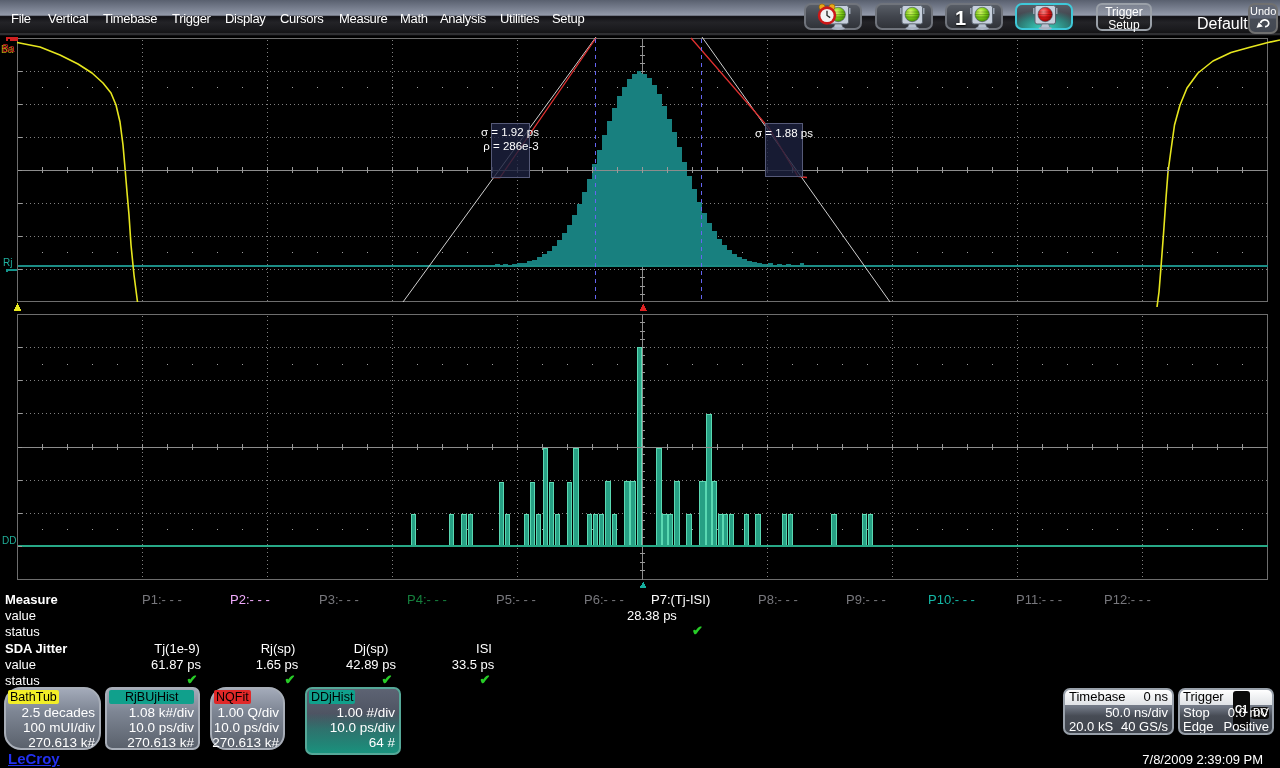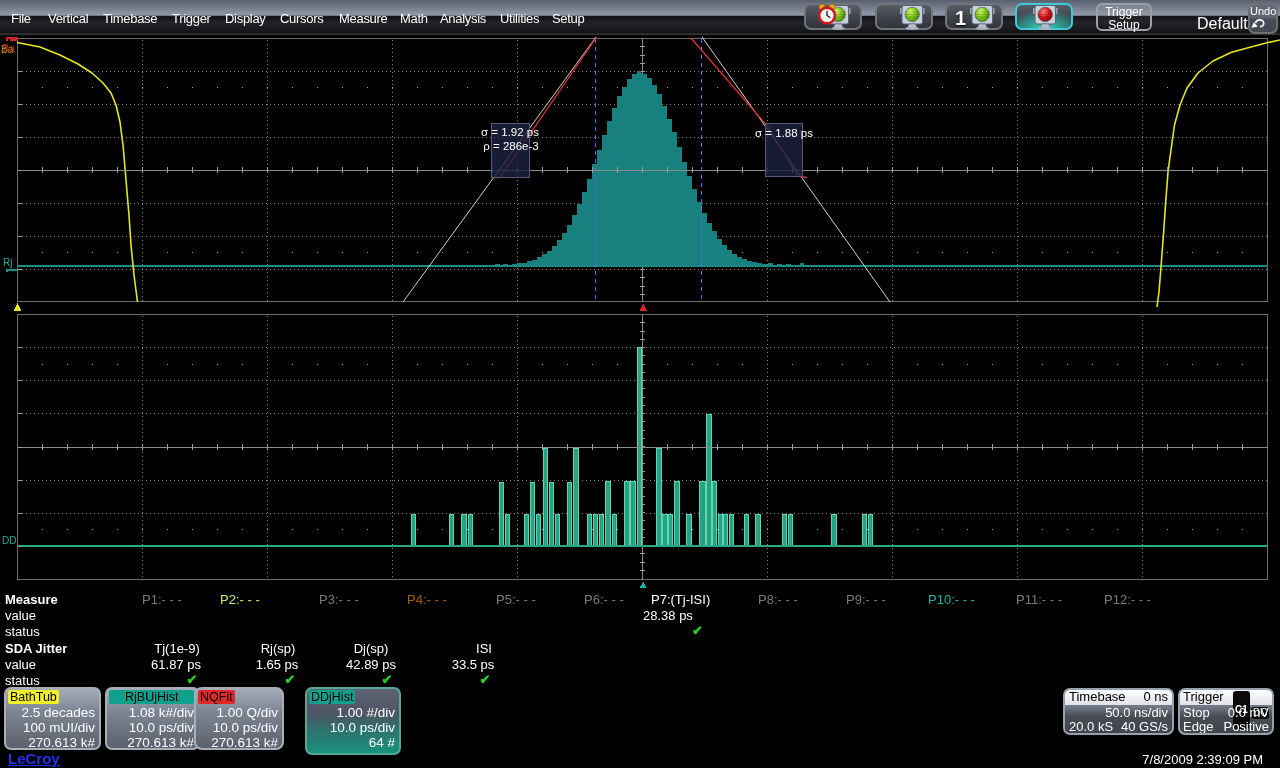--- a/index.html
+++ b/index.html
@@ -98,21 +98,21 @@
 <rect x="25" y="4" width="3.5" height="6" fill="#9aa4b2"></rect>
 <rect x="6" y="1.5" width="20.5" height="18.5" rx="2" fill="#c7d0dd" stroke="#59626e" stroke-width="1"></rect>
 <circle cx="16.2" cy="10.5" r="7.2" fill="url(#g4)" stroke="#44505c" stroke-width="0.6"></circle>
 <path d="M9.8 8h13M9.3 10.5h14M9.8 13h13" stroke="rgba(0,0,0,0.22)" stroke-width="1.2"></path>
 <path d="M13 20 L19.5 20 L21 23.5 L11.5 23.5 Z" fill="#b9c3d2" stroke="#5c6570" stroke-width="0.6"></path>
 <ellipse cx="16.2" cy="24.3" rx="6.8" ry="1.6" fill="#aab4c4"></ellipse>
 </svg>
   </div>
 <div style="position:absolute;left:1096px;top:3px;width:56px;height:28px;border:2px solid #9aa0a8;border-radius:6px;background:linear-gradient(180deg,rgba(255,255,255,0.12),rgba(0,0,0,0.15));color:#fff;font-size:12px;text-align:center;line-height:13px;padding-top:1px">Trigger<br>Setup</div>
 <div style="position:absolute;left:1197px;top:15px;color:#fff;font-size:16px">Default:</div>
-<div style="position:absolute;left:1248px;top:3px;width:30px;height:31px;border:2px solid #707070;border-radius:7px;background:linear-gradient(180deg,#636977 0%,#5d6372 48%,#474c56 52%,#434852 100%);color:#fff;font-size:11px;text-align:left;box-sizing:border-box">Undo<svg width="17" height="12" viewBox="0 0 17 12" style="margin-top:0px">
+<div style="position:absolute;left:1248px;top:3px;width:30px;height:31px;border:2px solid #707070;border-radius:7px;background:linear-gradient(180deg,#636977 0%,#5d6372 48%,#474c56 52%,#434852 100%);color:#fff;font-size:11px;text-align:center;box-sizing:border-box">Undo<svg width="17" height="12" viewBox="0 0 17 12" style="margin-top:0px">
       <path d="M5.5 6 C6.5 2.5 12 1.5 13.5 5 C14.5 7.5 12.5 9.8 10 9.5" stroke="#fff" stroke-width="1.7" fill="none"></path>
       <path d="M1.5 10.8 L7.8 9.4 L3.8 5.2 Z" fill="#fff"></path>
     </svg></div>
 
 <svg width="1280" height="768" viewBox="0 0 1280 768" xmlns="http://www.w3.org/2000/svg" style="position:absolute;left:0;top:0" shape-rendering="crispEdges">
 <rect x="17.5" y="38.5" width="1250.0" height="263.0" fill="none" stroke="#6e6e6e" stroke-width="1"></rect>
 <line x1="142.5" y1="39.5" x2="142.5" y2="300.5" stroke="#828282" stroke-width="1" stroke-dasharray="1 3"></line>
 <line x1="267.5" y1="39.5" x2="267.5" y2="300.5" stroke="#828282" stroke-width="1" stroke-dasharray="1 3"></line>
 <line x1="392.5" y1="39.5" x2="392.5" y2="300.5" stroke="#828282" stroke-width="1" stroke-dasharray="1 3"></line>
 <line x1="517.5" y1="39.5" x2="517.5" y2="300.5" stroke="#828282" stroke-width="1" stroke-dasharray="1 3"></line>
@@ -233,64 +233,64 @@
       <text x="2" y="544" font-size="10" fill="#20b09a">DD</text>
       <text x="510" y="136" font-size="11.5" fill="#ffffff" text-anchor="middle">σ = 1.92 ps</text>
       <text x="511" y="150" font-size="11.5" fill="#ffffff" text-anchor="middle">ρ = 286e-3</text>
       <text x="784" y="137" font-size="11.5" fill="#ffffff" text-anchor="middle">σ = 1.88 ps</text>
     </g>
 </svg>
 
 <div style="position:absolute;left:0;top:592px;width:1280px;font-size:13px;color:#fff">
   <div style="position:absolute;left:5px;top:0px;font-weight:bold">Measure</div>
   <span style="position:absolute;left:142px;top:0px;color:#78787d">P1:- - -</span>
-    <span style="position:absolute;left:220px;top:0px;color:#bef264">P2:- - -</span>
+    <span style="position:absolute;left:230px;top:0px;color:#f0abfc">P2:- - -</span>
     <span style="position:absolute;left:319px;top:0px;color:#78787d">P3:- - -</span>
-    <span style="position:absolute;left:407px;top:0px;color:#a16207">P4:- - -</span>
+    <span style="position:absolute;left:407px;top:0px;color:#15803d">P4:- - -</span>
     <span style="position:absolute;left:496px;top:0px;color:#78787d">P5:- - -</span>
     <span style="position:absolute;left:584px;top:0px;color:#78787d">P6:- - -</span>
     <span style="position:absolute;left:758px;top:0px;color:#78787d">P8:- - -</span>
     <span style="position:absolute;left:846px;top:0px;color:#78787d">P9:- - -</span>
     <span style="position:absolute;left:928px;top:0px;color:#14b8a6">P10:- - -</span>
     <span style="position:absolute;left:1016px;top:0px;color:#78787d">P11:- - -</span>
     <span style="position:absolute;left:1104px;top:0px;color:#78787d">P12:- - -</span>
   <span style="position:absolute;left:651px;top:0px">P7:(Tj-ISI)</span>
   <div style="position:absolute;left:5px;top:16px">value</div>
-  <span style="position:absolute;left:643px;top:16px">28.38 ps</span>
+  <span style="position:absolute;left:627px;top:16px">28.38 ps</span>
   <div style="position:absolute;left:5px;top:32px">status</div>
   <span style="position:absolute;left:692px;top:31px;color:#27cc27;font-weight:bold">✔</span>
   <div style="position:absolute;left:5px;top:49px;font-weight:bold">SDA Jitter</div>
   <span style="position:absolute;left:177px;top:49px;transform:translateX(-50%)">Tj(1e-9)</span>
   <span style="position:absolute;left:278px;top:49px;transform:translateX(-50%)">Rj(sp)</span>
   <span style="position:absolute;left:371px;top:49px;transform:translateX(-50%)">Dj(sp)</span>
   <span style="position:absolute;left:484px;top:49px;transform:translateX(-50%)">ISI</span>
   <div style="position:absolute;left:5px;top:65px">value</div>
   <span style="position:absolute;left:176px;top:65px;transform:translateX(-50%)">61.87 ps</span>
   <span style="position:absolute;left:277px;top:65px;transform:translateX(-50%)">1.65 ps</span>
   <span style="position:absolute;left:371px;top:65px;transform:translateX(-50%)">42.89 ps</span>
   <span style="position:absolute;left:473px;top:65px;transform:translateX(-50%)">33.5 ps</span>
   <div style="position:absolute;left:5px;top:81px">status</div>
   <span style="position:absolute;left:192px;top:80px;transform:translateX(-50%);color:#27cc27;font-weight:bold">✔</span>
   <span style="position:absolute;left:290px;top:80px;transform:translateX(-50%);color:#27cc27;font-weight:bold">✔</span>
   <span style="position:absolute;left:387px;top:80px;transform:translateX(-50%);color:#27cc27;font-weight:bold">✔</span>
   <span style="position:absolute;left:485px;top:80px;transform:translateX(-50%);color:#27cc27;font-weight:bold">✔</span>
 </div>
-<div style="position:absolute;left:4px;top:687px;width:97px;height:63px;border:2px solid #a8aeb8;border-radius:7px;background:linear-gradient(180deg,#a3aab9 0%,#7e8694 38%,#5a616c 100%);box-sizing:border-box;color:#fff;font-size:13.5px;line-height:14px">
+<div style="position:absolute;left:4px;top:687px;width:97px;height:63px;border:2px solid #a8aeb8;border-radius:17px;background:linear-gradient(180deg,#a3aab9 0%,#7e8694 38%,#5a616c 100%);box-sizing:border-box;color:#fff;font-size:13.5px;line-height:14px">
   <div style="position:absolute;left:2px;top:1px;background:#f2ee28;color:#000;font-size:12.5px;padding:0 2px;border-radius:2px">BathTub</div>
     <div style="position:absolute;right:4px;top:16.5px;white-space:nowrap">2.5 decades</div>
     <div style="position:absolute;right:4px;top:31.9px;white-space:nowrap">100 mUI/div</div>
     <div style="position:absolute;right:4px;top:47.3px;white-space:nowrap">270.613 k#</div>
   </div>
 <div style="position:absolute;left:105px;top:687px;width:95px;height:63px;border:2px solid #a8aeb8;border-radius:7px;background:linear-gradient(180deg,#a3aab9 0%,#7e8694 38%,#5a616c 100%);box-sizing:border-box;color:#fff;font-size:13.5px;line-height:14px">
   <div style="position:absolute;left:2px;top:1px;background:#10a08c;color:#000;font-size:12.5px;padding:0 16px;border-radius:2px">RjBUjHist</div>
     <div style="position:absolute;right:4px;top:16.5px;white-space:nowrap">1.08 k#/div</div>
     <div style="position:absolute;right:4px;top:31.9px;white-space:nowrap">10.0 ps/div</div>
     <div style="position:absolute;right:4px;top:47.3px;white-space:nowrap">270.613 k#</div>
   </div>
-<div style="position:absolute;left:194px;top:687px;width:90px;height:63px;border:2px solid #a8aeb8;border-radius:8px;background:linear-gradient(180deg,#a3aab9 0%,#7e8694 38%,#5a616c 100%);box-sizing:border-box;color:#fff;font-size:13.5px;line-height:14px">
+<div style="position:absolute;left:210px;top:687px;width:75px;height:63px;border:2px solid #a8aeb8;border-radius:16px;background:linear-gradient(180deg,#a3aab9 0%,#7e8694 38%,#5a616c 100%);box-sizing:border-box;color:#fff;font-size:13.5px;line-height:14px">
   <div style="position:absolute;left:2px;top:1px;background:#e02828;color:#000;font-size:12.5px;padding:0 2px;border-radius:2px">NQFit</div>
     <div style="position:absolute;right:4px;top:16.5px;white-space:nowrap">1.00 Q/div</div>
     <div style="position:absolute;right:4px;top:31.9px;white-space:nowrap">10.0 ps/div</div>
     <div style="position:absolute;right:4px;top:47.3px;white-space:nowrap">270.613 k#</div>
   </div>
 <div style="position:absolute;left:305px;top:687px;width:96px;height:68px;border:2px solid #55a898;border-radius:7px;background:linear-gradient(0deg, rgba(24,150,128,0.95) 0%, rgba(24,150,128,0.5) 38%, rgba(24,150,128,0) 62%),linear-gradient(180deg,#5d6373 0%,#4a505e 50%,#3f4450 100%);box-sizing:border-box;color:#fff;font-size:13.5px;line-height:14px">
     <div style="position:absolute;left:2px;top:1px;background:#10a08c;color:#000;font-size:12.5px;padding:0 2px;border-radius:2px">DDjHist</div>
     <div style="position:absolute;right:4px;top:16.5px;white-space:nowrap">1.00 #/div</div>
     <div style="position:absolute;right:4px;top:31.9px;white-space:nowrap">10.0 ps/div</div>
     <div style="position:absolute;right:4px;top:47.3px;white-space:nowrap">64 #</div>

